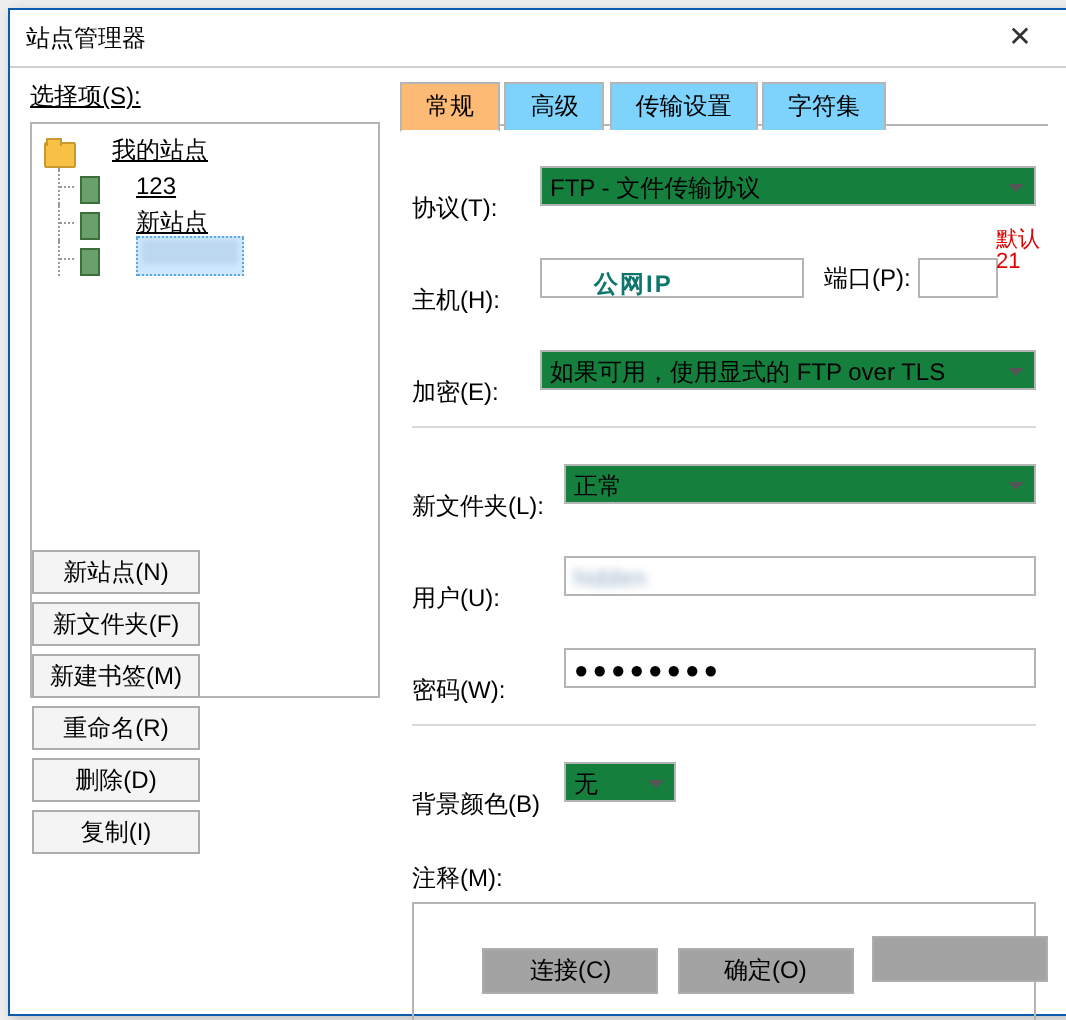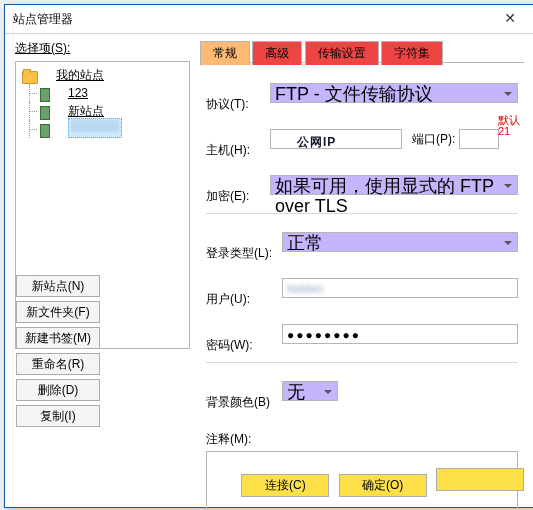--- a/index.html
+++ b/index.html
@@ -17,34 +17,34 @@
   .tree-l1{padding-left:4px;}
   .tree-l2{padding-left:22px;position:relative;}
   .tree-l2:before{content:"";position:absolute;left:11px;top:0;bottom:0;border-left:1px dotted #999;}
   .tree-l2:after{content:"";position:absolute;left:11px;top:9px;width:8px;border-top:1px dotted #999;}
   .tree-sel{background:#cde8ff;border:1px dotted #5aa7e8;box-sizing:border-box;padding:0 2px;}
   .blurred{display:inline-block;width:48px;height:12px;background:#bcd7f0;filter:blur(1px);}
   .btn-grid{position:absolute;left:0;bottom:0;width:175px;}
   .btn-grid button{width:84px;height:22px;margin:2px 1px;background:#f4f4f4;border:1px solid #adadad;font-size:12px;}
   .right-pane{position:absolute;top:6px;left:195px;right:10px;bottom:46px;}
   .tabs{border-bottom:1px solid #b5b5b5;height:22px;}
-  .tab{display:inline-block;padding:3px 12px;border:1px solid #b5b5b5;border-bottom:none;background:#ef4444;margin-right:-1px;position:relative;top:1px;font-size:12px;}
+  .tab{display:inline-block;padding:3px 12px;border:1px solid #b5b5b5;border-bottom:none;background:#7dd3fc;margin-right:-1px;position:relative;top:1px;font-size:12px;}
   .tab.active{background:#fdba74;border-bottom:1px solid #fff;}
   .tabpage{padding:10px 6px 0 6px;}
   .frow{display:flex;align-items:center;margin-bottom:6px;}
   .flab{width:64px;flex-shrink:0;margin-top:23px;}
-  .sel{flex:1;height:20px;border:1px solid #b5b5b5;background:#c4b5fd;padding:0 16px 0 4px;line-height:20px;position:relative;box-sizing:border-box;font-size:18px;}
+  .sel{flex:1;height:20px;border:1px solid #b5b5b5;background:#15803d;padding:0 16px 0 4px;line-height:20px;position:relative;box-sizing:border-box;font-size:12px;}
   .sel:after{content:"";position:absolute;right:5px;top:8px;border:4px solid transparent;border-top-color:#555;}
   .txt{height:20px;border:1px solid #b5b5b5;background:#fff;padding:0 4px;line-height:20px;box-sizing:border-box;font-size:12px;}
-  .redov{color:#0f172a;font-weight:bold;letter-spacing:1px;}
+  .redov{color:#0f766e;font-weight:bold;letter-spacing:1px;}
   .port-ann{position:absolute;color:#e20000;font-size:11px;line-height:11px;}
   .hr{border:none;border-top:1px solid #d9d9d9;margin:8px 0;}
   .comment-box{width:100%;height:62px;border:1px solid #b5b5b5;box-sizing:border-box;}
   .footer{position:absolute;right:10px;bottom:10px;}
-  .footer button{width:88px;height:23px;margin-left:6px;background:#fde047;border:1px solid #adadad;font-size:12px;}
+  .footer button{width:88px;height:23px;margin-left:6px;background:#a3a3a3;border:1px solid #adadad;font-size:12px;}
   .blurinp{color:transparent;text-shadow:0 0 4px #8aa4bf;}
 </style>
 </head>
 <body>
 
 <div class="window">
   <div class="titlebar">
     <span>站点管理器</span>
     <span class="close">✕</span>
   </div>
@@ -105,21 +105,21 @@
           <span class="port-ann" style="right:-2px;top:-4px;">默认<br>21</span>
         </div>
         <div class="frow">
           <span class="flab">加密(E):</span>
           <span class="sel"><span>如果可用，使用显式的 FTP over TLS</span></span>
         </div>
 
         <hr class="hr">
 
         <div class="frow">
-          <span class="flab" style="width:76px;">登录类型(L):</span>
+          <span class="flab" style="width:76px;">新文件夹(L):</span>
           <span class="sel"><span>正常</span></span>
         </div>
         <div class="frow">
           <span class="flab" style="width:76px;">用户(U):</span>
           <span class="txt blurinp" style="flex:1;">hidden</span>
         </div>
         <div class="frow">
           <span class="flab" style="width:76px;">密码(W):</span>
           <span class="txt" style="flex:1;letter-spacing:2px;">●●●●●●●●</span>
         </div>

